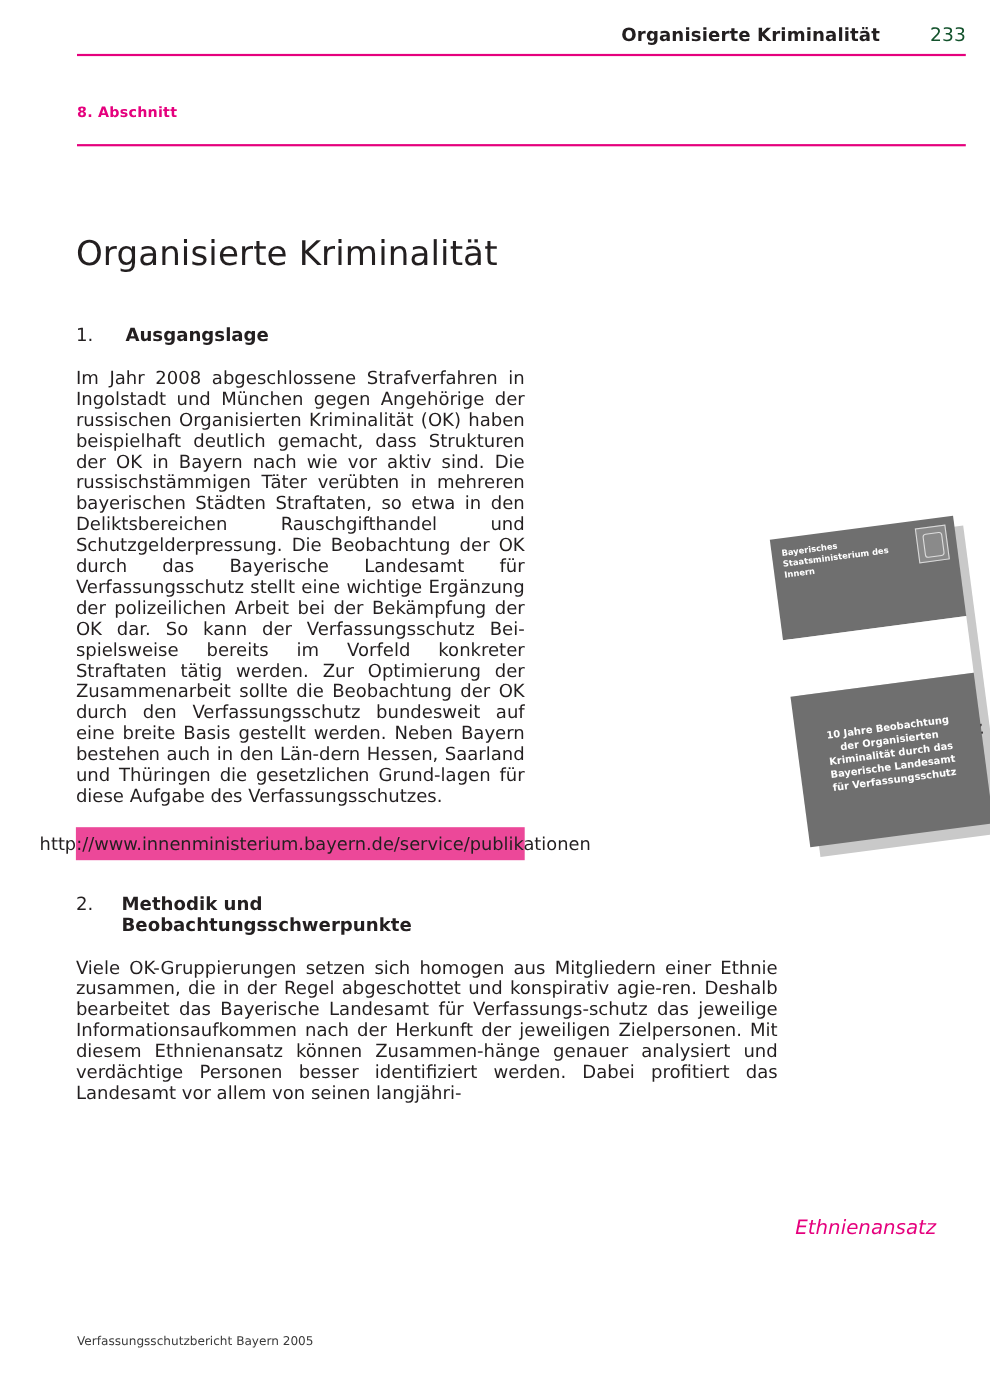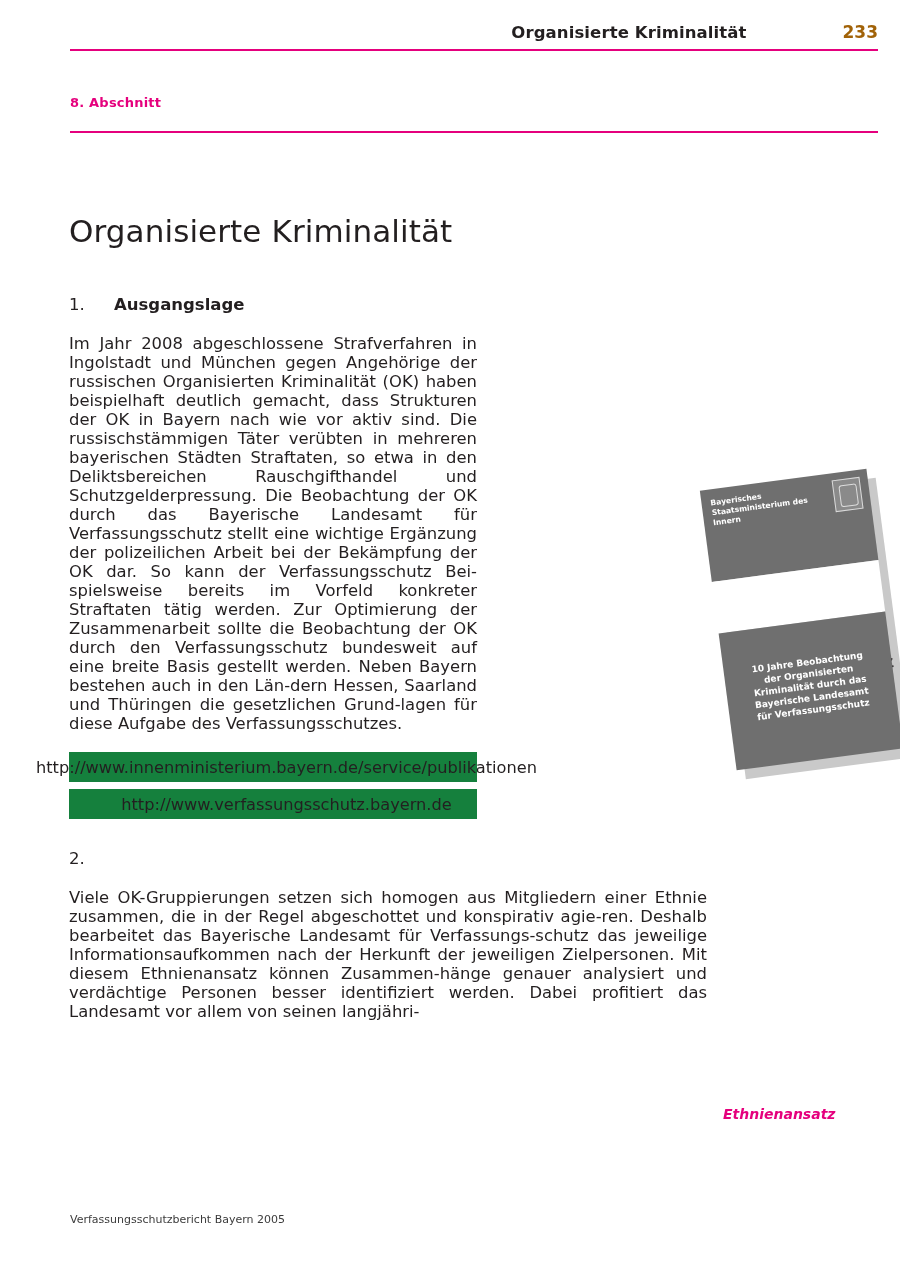--- a/index.html
+++ b/index.html
@@ -34,23 +34,23 @@
     justify-content: flex-end;
   }
   .header-title {
     font-size: 16.5px;
     font-weight: bold;
     color: #231f20;
     letter-spacing: 0.1px;
   }
   .header-pageno {
     font-size: 17px;
-    font-weight: bold;
-    color: #a16207;
-    margin-left: 96px;
+    font-weight: normal;
+    color: #14532d;
+    margin-left: 44px;
     min-width: 34px;
     text-align: right;
   }
   .rule-magenta {
     position: absolute;
     background: #e5007d;
   }
   .rule-top {
     left: 70px;
     top: 49px;
@@ -219,41 +219,40 @@
     width: 124px;
     color: #ffffff;
     font-size: 9px;
     line-height: 12px;
     font-weight: bold;
     text-align: center;
   }
 
   
   .url-bar {
-    background: #15803d;
+    background: #ec4899;
     height: 30px;
     display: flex;
     align-items: center;
     justify-content: center;
     font-size: 16.2px;
     color: #231f20;
     margin-bottom: 7px;
     padding-left: 27px;
   }
   .url-bar.first { margin-top: 6px; }
 
   
   .margin-note {
     position: absolute;
     left: 723px;
     top: 1106px;
-    font-size: 14px;
+    font-size: 18px;
     color: #e5007d;
     font-style: italic;
-    font-weight: bold;
   }
 
   
   .footer {
     position: absolute;
     left: 70px;
     top: 1213px;
     font-size: 11px;
     color: #3b3b3b;
   }
@@ -297,24 +296,24 @@
       <span class="num">1.</span>
       <span class="htext">Ausgangslage</span>
     </div>
 
     <div class="float-img"></div>
 
     <p class="body">Im Jahr 2008 abgeschlossene Strafverfahren in Ingolstadt und München gegen Angehörige der russischen Organisierten Kriminalität (OK) haben beispielhaft deutlich gemacht, dass Strukturen der OK in Bayern nach wie vor aktiv sind. Die russischstämmigen Täter verübten in mehreren bayerischen Städten Straftaten, so etwa in den Deliktsbereichen Rauschgifthandel und Schutzgelderpressung. Die Beobachtung der OK durch das Bayerische Landesamt für Verfassungsschutz stellt eine wichtige Ergänzung der polizeilichen Arbeit bei der Bekämpfung der OK dar. So kann der Verfassungsschutz Bei-spielsweise bereits im Vorfeld konkreter Straftaten tätig werden. Zur Optimierung der Zusammenarbeit sollte die Beobachtung der OK durch den Verfassungsschutz bundesweit auf eine breite Basis gestellt werden. Neben Bayern bestehen auch in den Län-dern Hessen, Saarland und Thüringen die gesetzlichen Grund-lagen für diese Aufgabe des Verfassungsschutzes.</p>
 
 
     <div class="url-bar first">http://www.innenministerium.bayern.de/service/publikationen</div>
-    <div class="url-bar">http://www.verfassungsschutz.bayern.de</div>
 
     <div class="num-heading" style="margin-top:30px;">
       <span class="num">2.</span>
+      <span class="htext">Methodik und Beobachtungsschwerpunkte</span>
     </div>
 
     <p class="body">Viele OK-Gruppierungen setzen sich homogen aus Mitgliedern einer Ethnie zusammen, die in der Regel abgeschottet und konspirativ agie-ren. Deshalb bearbeitet das Bayerische Landesamt für Verfassungs-schutz das jeweilige Informationsaufkommen nach der Herkunft der jeweiligen Zielpersonen. Mit diesem Ethnienansatz können Zusammen-hänge genauer analysiert und verdächtige Personen besser identifiziert werden. Dabei profitiert das Landesamt vor allem von seinen langjähri-</p>
   </div>
 
   <div class="margin-note">Ethnienansatz</div>
 
   <div class="footer">Verfassungsschutzbericht Bayern 2005</div>
 
 </div>

